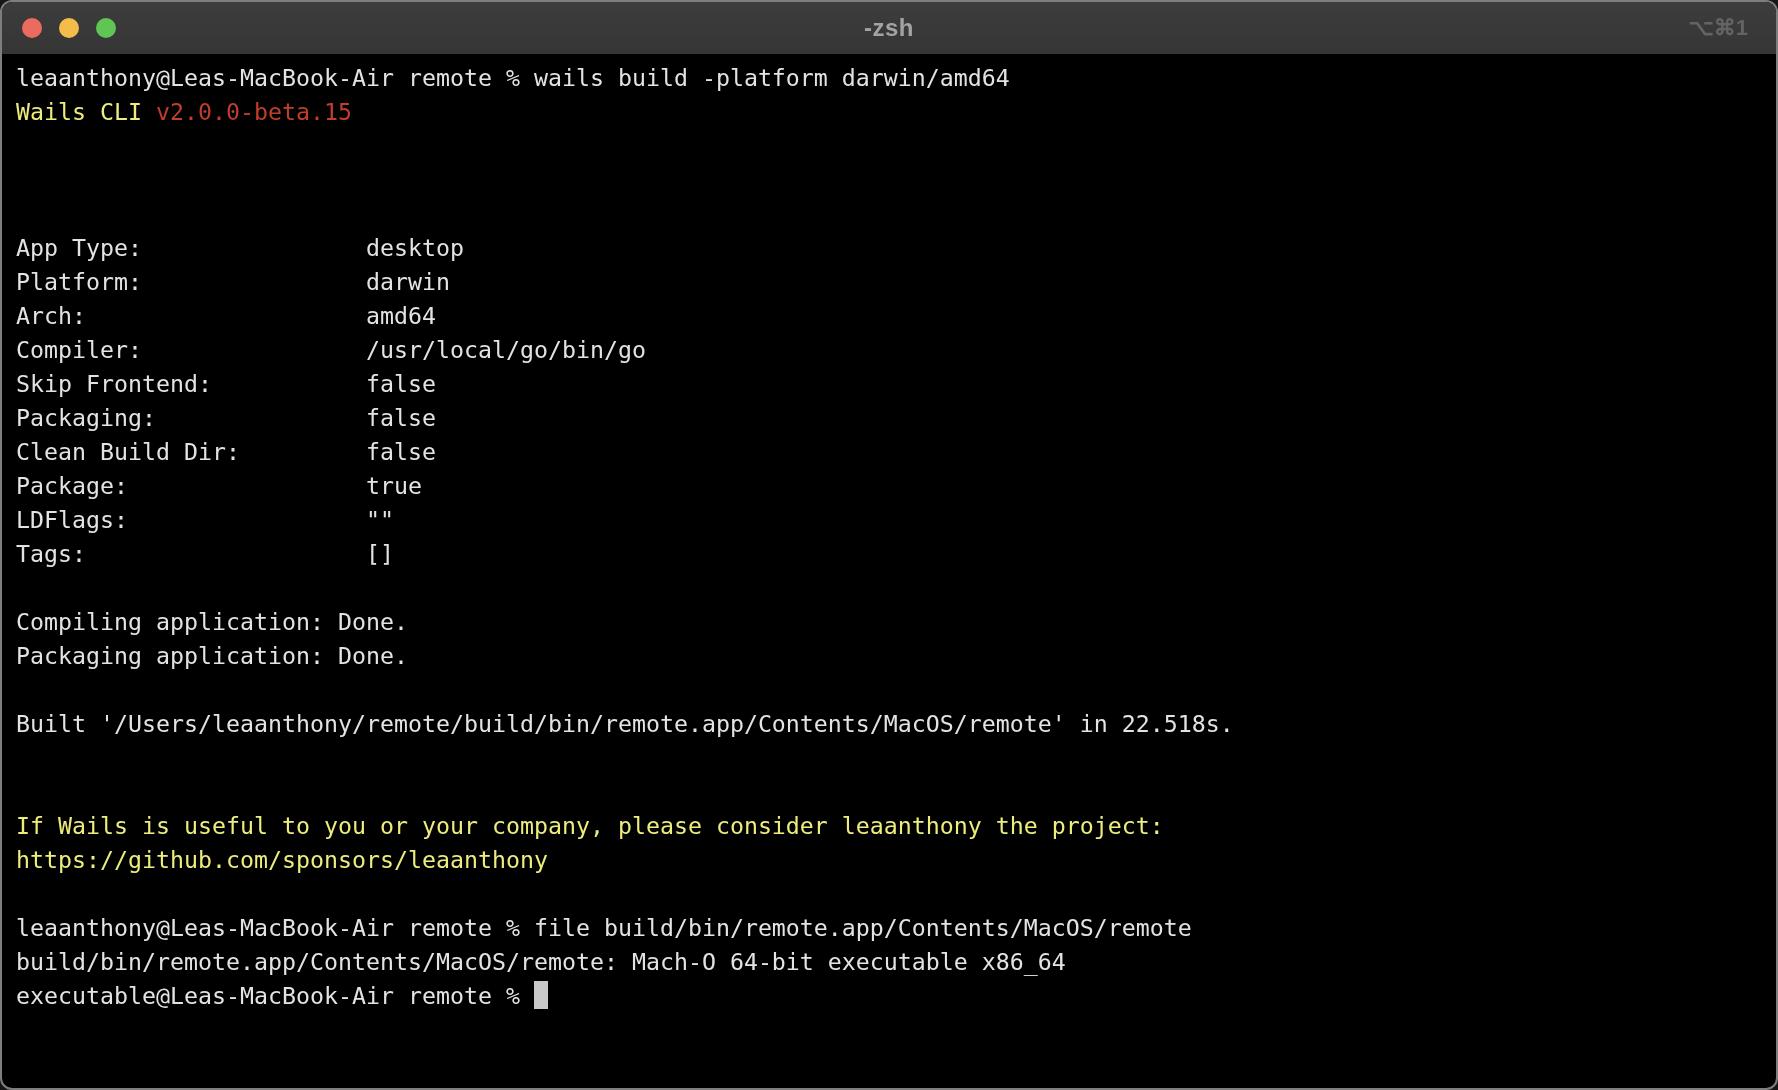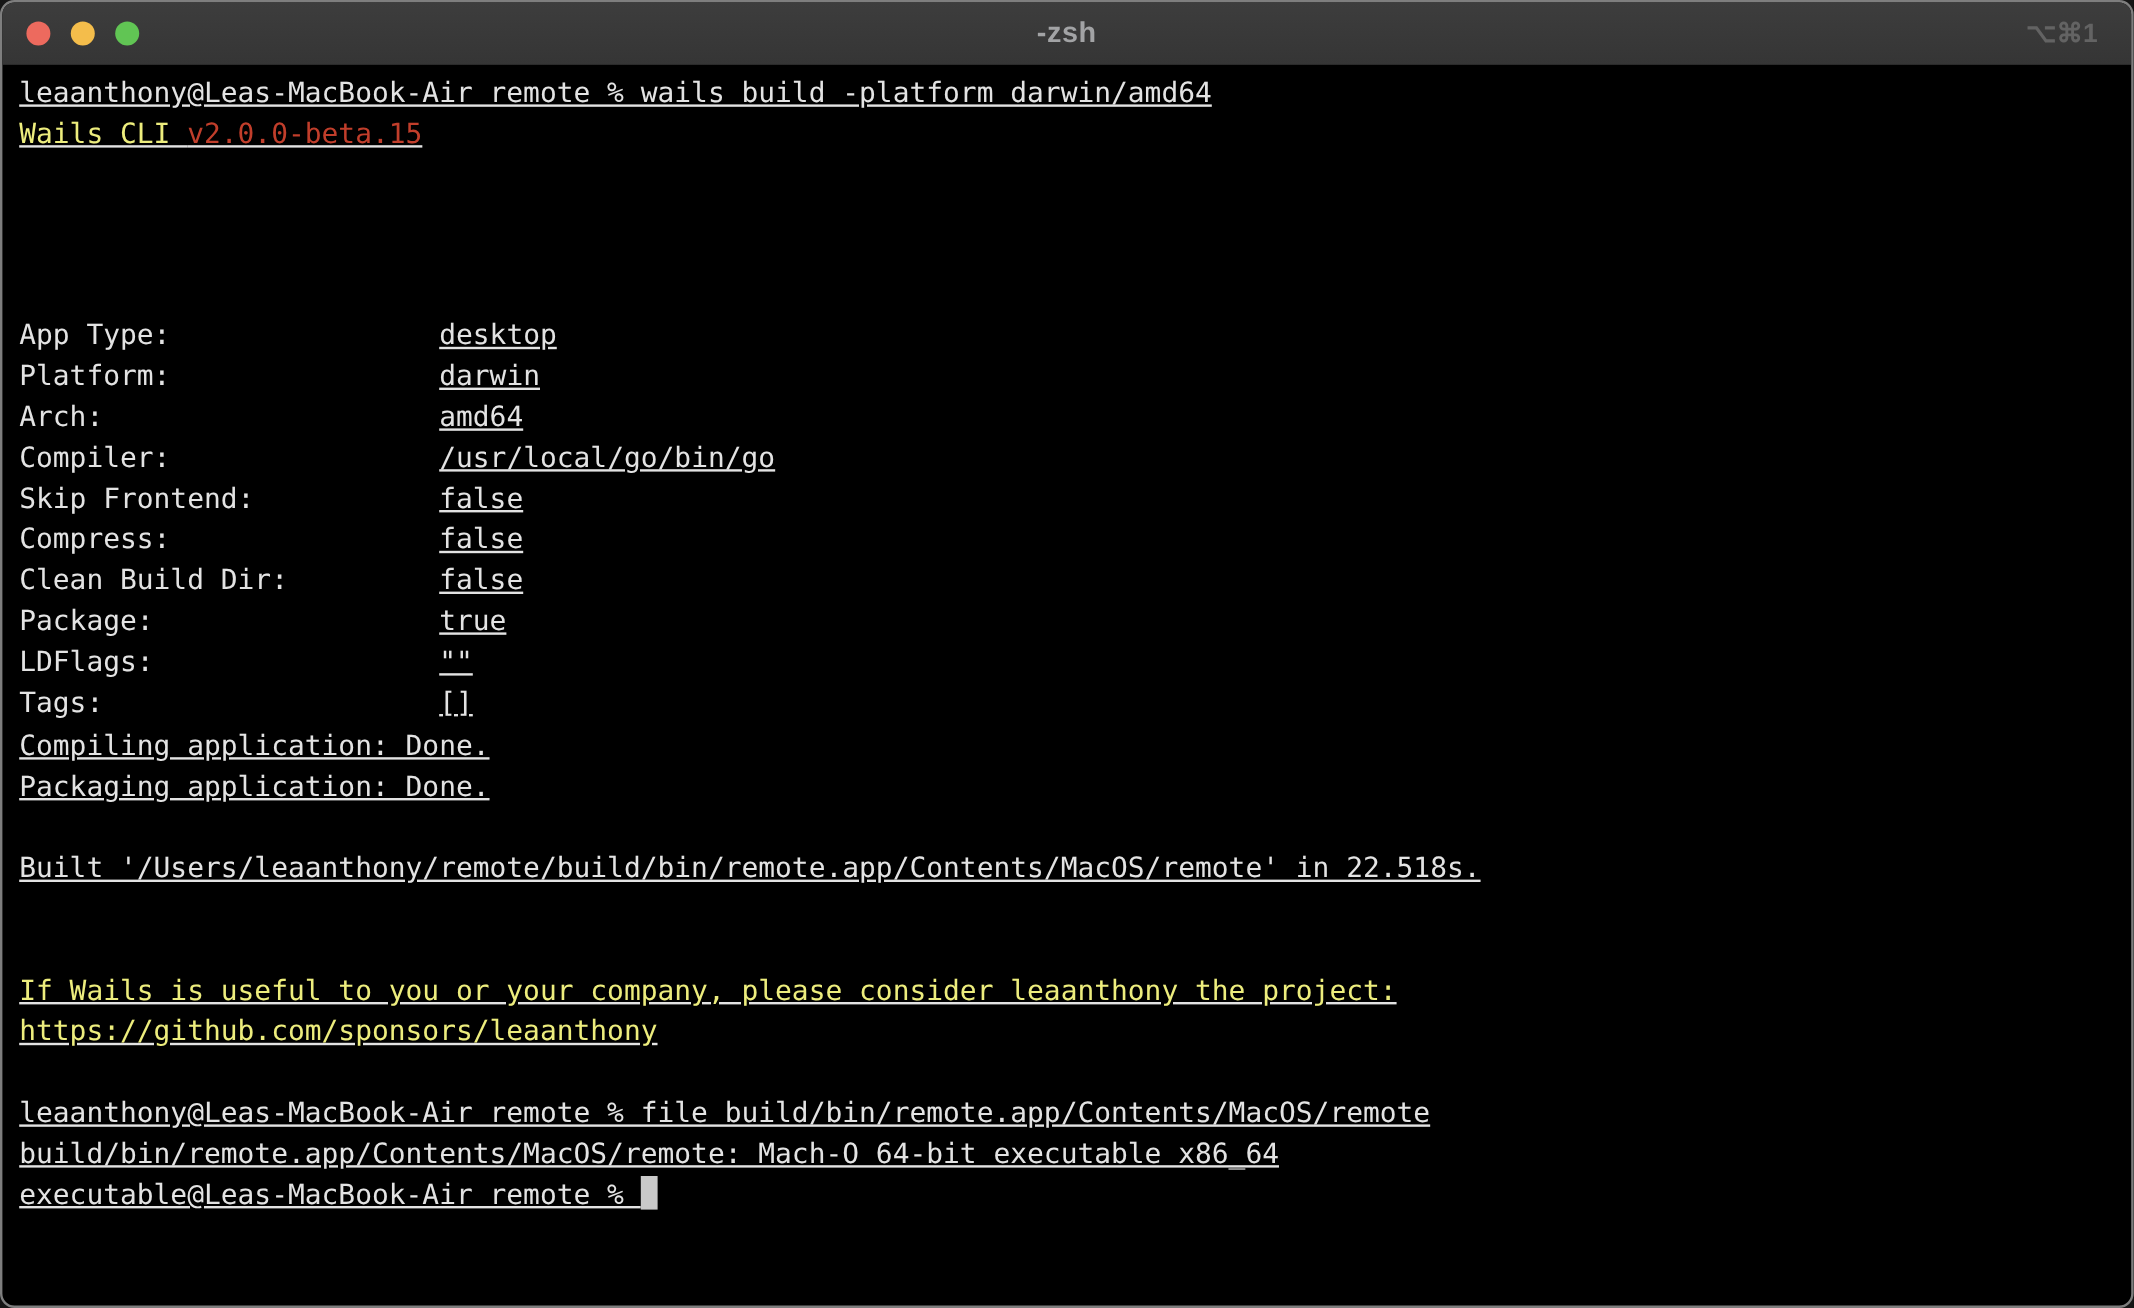--- a/index.html
+++ b/index.html
@@ -66,33 +66,31 @@
     color: #636363;
   }
   
   .content {
     flex: 1;
     padding: 7px 14px 0 14px;
     font-family: "DejaVu Sans Mono", "Liberation Mono", monospace;
     font-size: 23.25px;
     line-height: 34px;
     color: var(--fg, #e3e3e3);
-    text-decoration: underline;
   }
   .line {
     height: 34px;
     white-space: pre;
   }
   .line span { white-space: pre; }
   .c-yellow { color: var(--yellow, #eded7d); }
   .c-red    { color: var(--red, #c13e2b); }
   .cfg-label {
     display: inline-block;
     width: 350px;
-    margin-top: 32px;
   }
   .cursor {
     display: inline-block;
     width: 14px;
     height: 28px;
     margin-bottom: -5px;
     background: var(--cursor, #c9c9c9);
   }
 </style>
 </head>
@@ -118,21 +116,21 @@
 
     <div class="line"></div>
     <div class="line"></div>
     <div class="line"></div>
 
     <div class="line"><span class="cfg-label">App Type:</span><span>desktop</span></div>
     <div class="line"><span class="cfg-label">Platform:</span><span>darwin</span></div>
     <div class="line"><span class="cfg-label">Arch:</span><span>amd64</span></div>
     <div class="line"><span class="cfg-label">Compiler:</span><span>/usr/local/go/bin/go</span></div>
     <div class="line"><span class="cfg-label">Skip Frontend:</span><span>false</span></div>
-    <div class="line"><span class="cfg-label">Compress:</span><span>false</span></div>
+    <div class="line"><span class="cfg-label">Packaging:</span><span>false</span></div>
     <div class="line"><span class="cfg-label">Clean Build Dir:</span><span>false</span></div>
     <div class="line"><span class="cfg-label">Package:</span><span>true</span></div>
     <div class="line"><span class="cfg-label">LDFlags:</span><span>""</span></div>
     <div class="line"><span class="cfg-label">Tags:</span><span>[]</span></div>
 
     <div class="line"></div>
 
     <div class="line">Compiling application: Done.</div>
     <div class="line">Packaging application: Done.</div>
 

